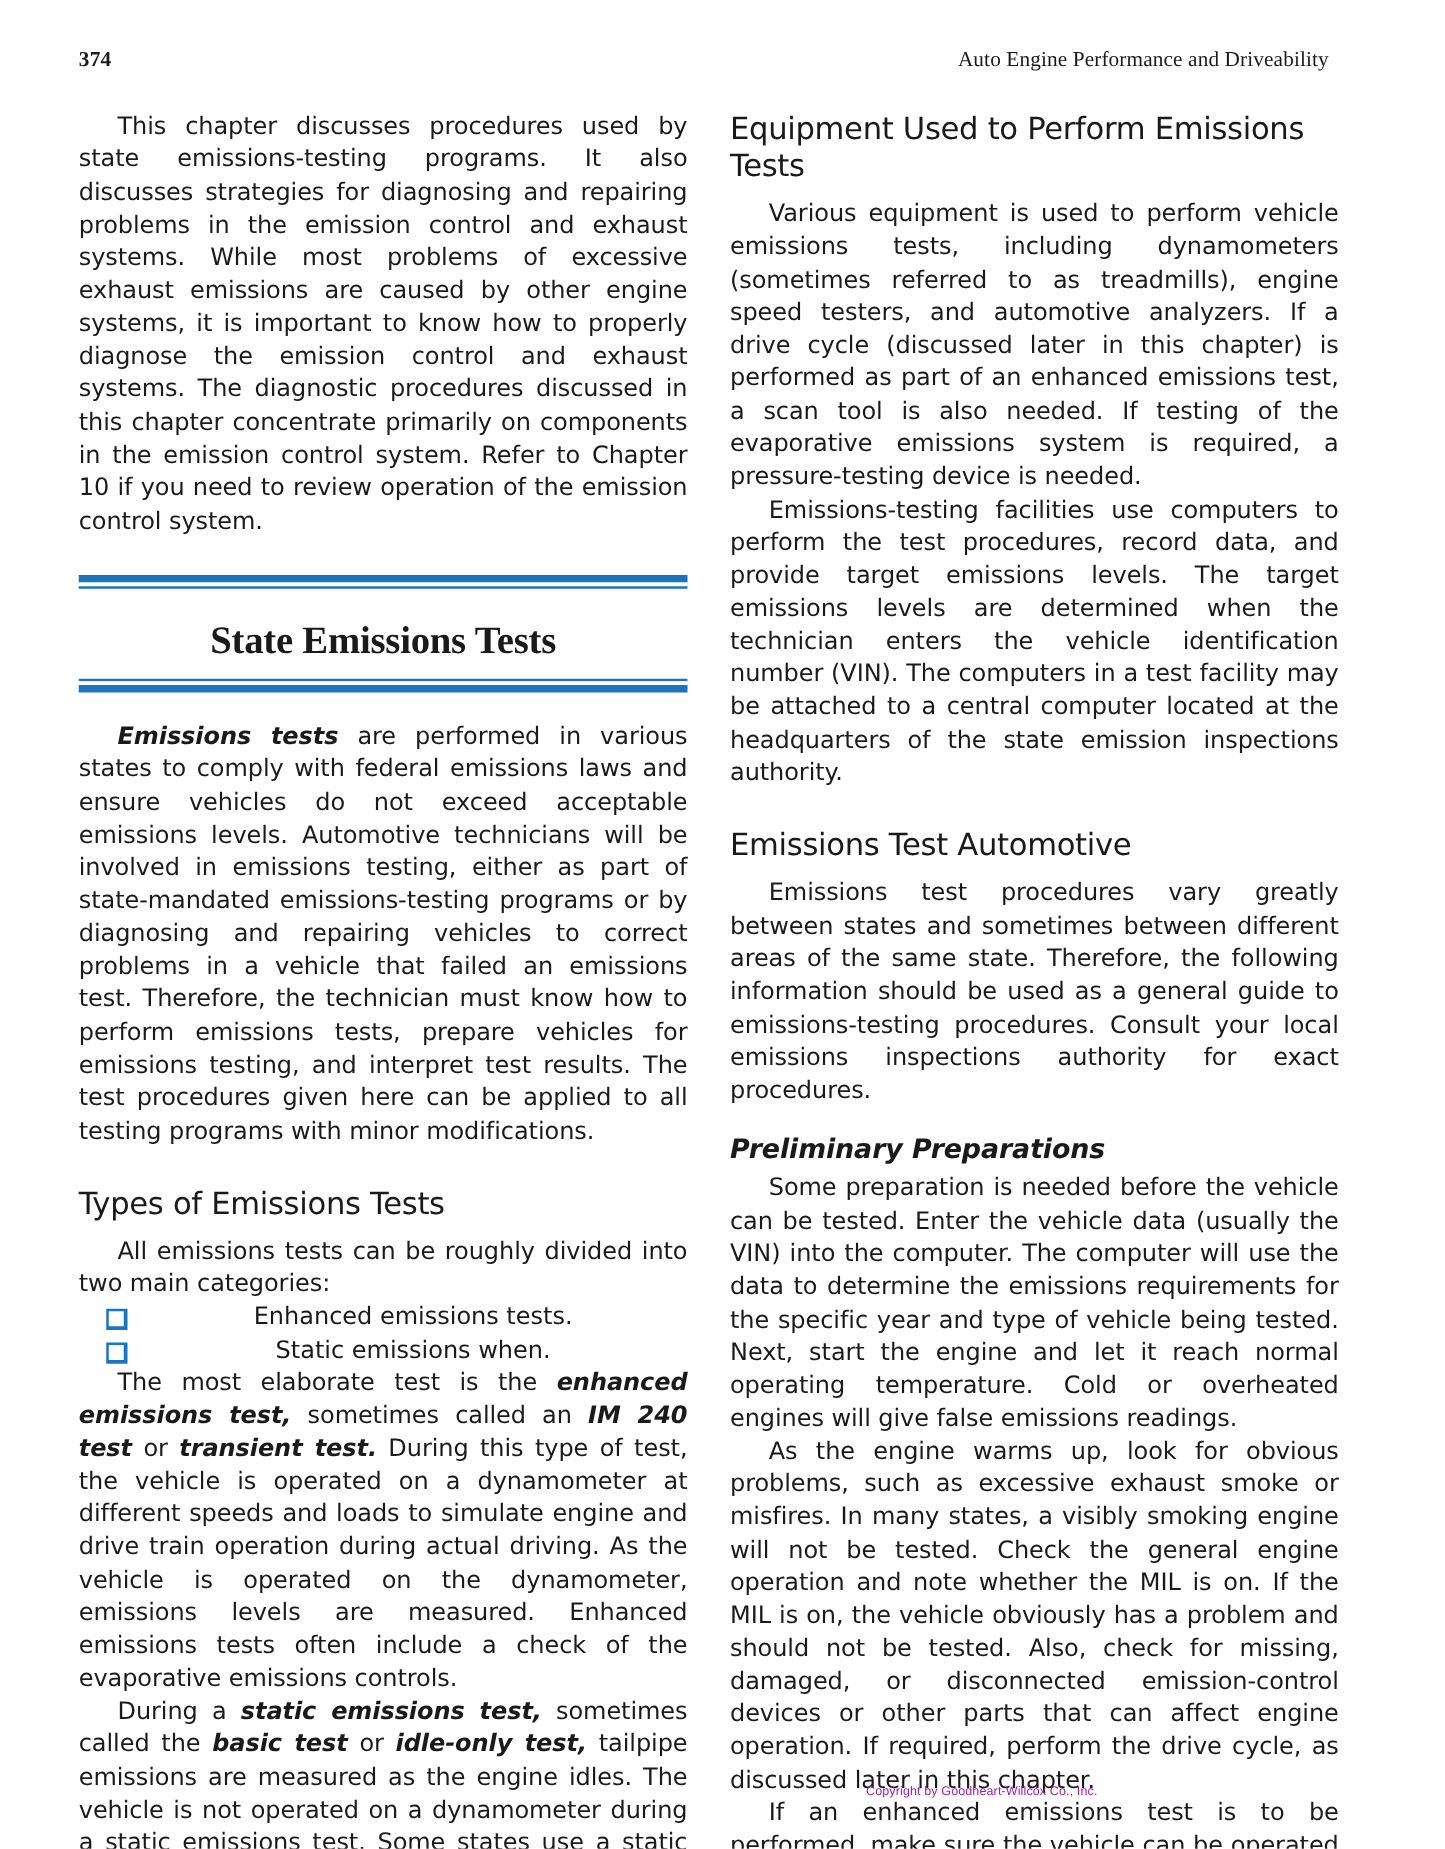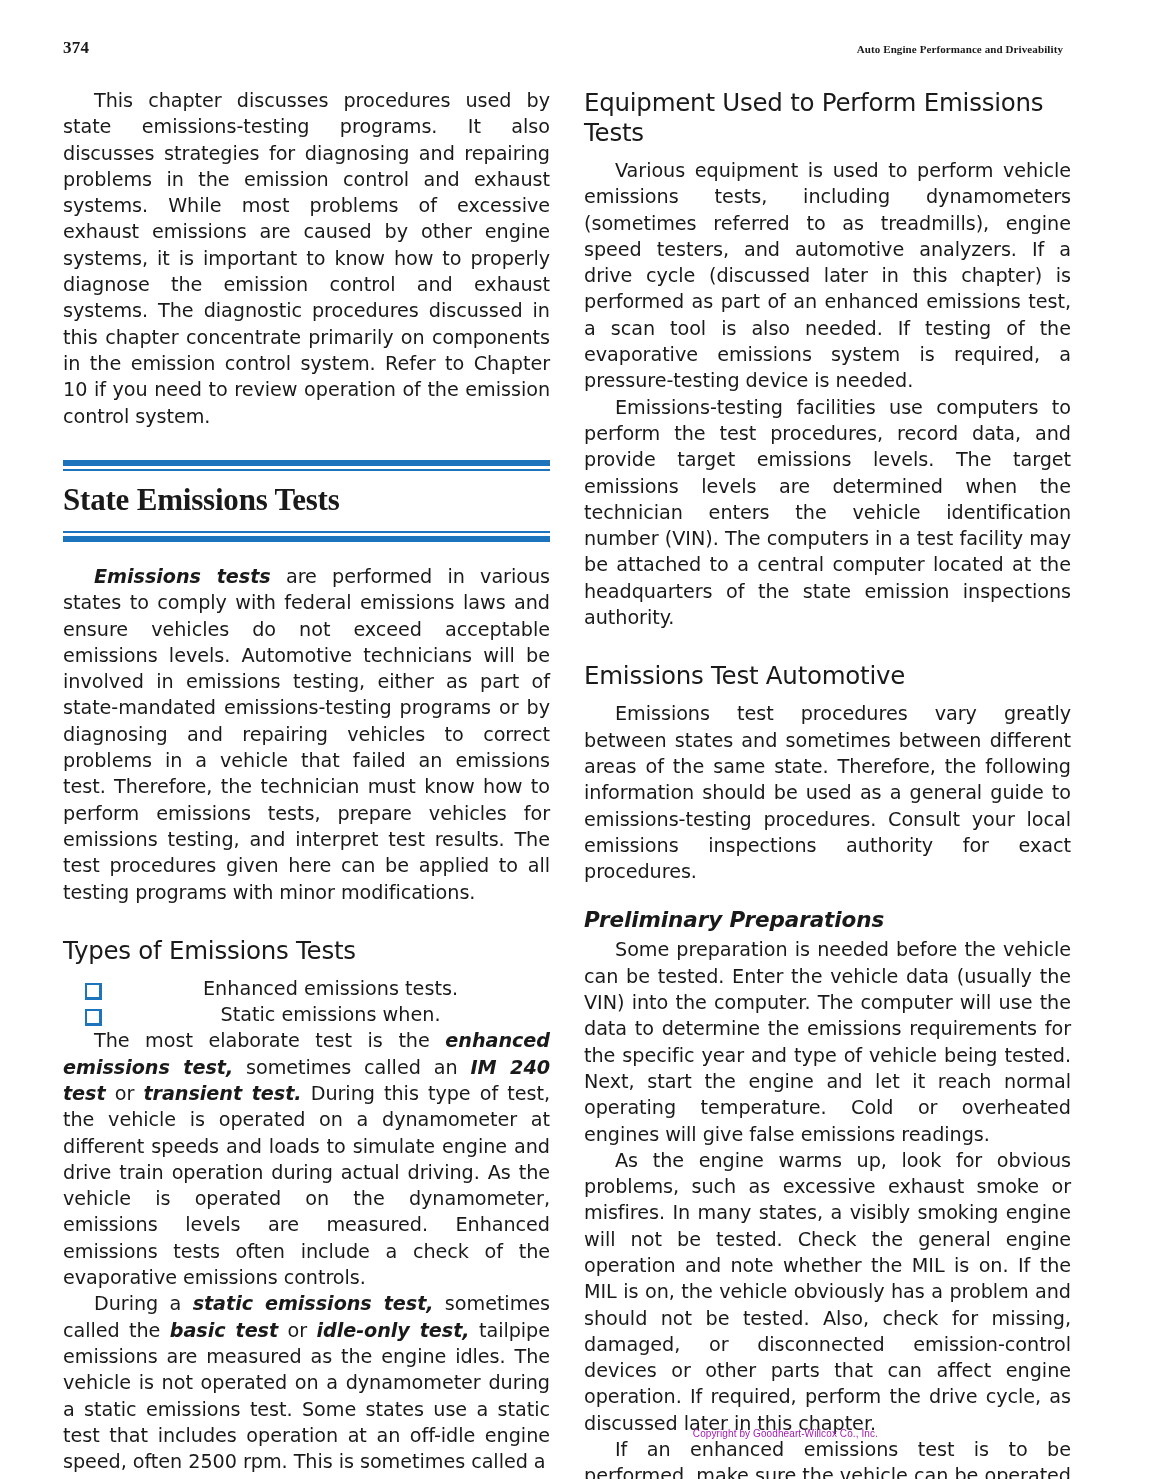--- a/index.html
+++ b/index.html
@@ -33,22 +33,22 @@
     justify-content: space-between;
     align-items: baseline;
     font-family: "Liberation Serif", "DejaVu Serif", serif;
   }
   .folio {
     font-size: 17px;
     font-weight: bold;
     letter-spacing: 0.2px;
   }
   .book-title {
-    font-size: 11px;
-    font-weight: bold;
+    font-size: 17px;
+    font-weight: normal;
     letter-spacing: 0.1px;
   }
 
   
   .columns {
     position: absolute;
     left: 63px;
     top: 88px;
     width: 1030px;
     display: flex;
@@ -90,26 +90,26 @@
   }
   .rule-gap {
     height: 3px;
     background: #ffffff;
   }
   .rule-thin {
     height: 2px;
     background: #1c75bc;
   }
   .section-head {
-    text-align: left;
+    text-align: center;
     font-size: 31px;
     font-weight: bold;
     font-family: "Liberation Serif", "DejaVu Serif", serif;
     letter-spacing: -0.2px;
-    padding: 12px 0 14px 0;
+    padding: 24px 0 14px 0;
     line-height: 1.1;
   }
 
   
   h2.a-head {
     margin: 30px 0 10px 0;
     font-size: 24.5px;
     line-height: 30px;
     font-weight: normal;
     letter-spacing: -0.25px;
@@ -194,20 +194,21 @@
           <div class="rule-thin"></div>
           <div class="rule-gap"></div>
           <div class="rule-thick"></div>
         </div>
       </div>
 
       <p class="indent"><span class="bi">Emissions tests</span><span> are performed in various states to comply with federal emissions laws and ensure vehicles do not exceed acceptable emissions levels. Automotive technicians will be involved in emissions testing, either as part of state-mandated emissions-testing programs or by diagnosing and repairing vehicles to correct problems in a vehicle that failed an emissions test. Therefore, the technician must know how to perform emissions tests, prepare vehicles for emissions testing, and interpret test results. The test procedures given here can be applied to all testing programs with minor modifications.</span></p>
 
       <h2 class="a-head">Types of Emissions Tests</h2>
 
+      <p class="indent">All emissions tests can be roughly divided into two main categories:</p>
 
       <ul class="bullets">
         <li>
           <span class="box-bullet"></span>
           <span>Enhanced emissions tests.</span>
         </li>
         <li>
           <span class="box-bullet"></span>
           <span>Static emissions when.</span>
         </li>

